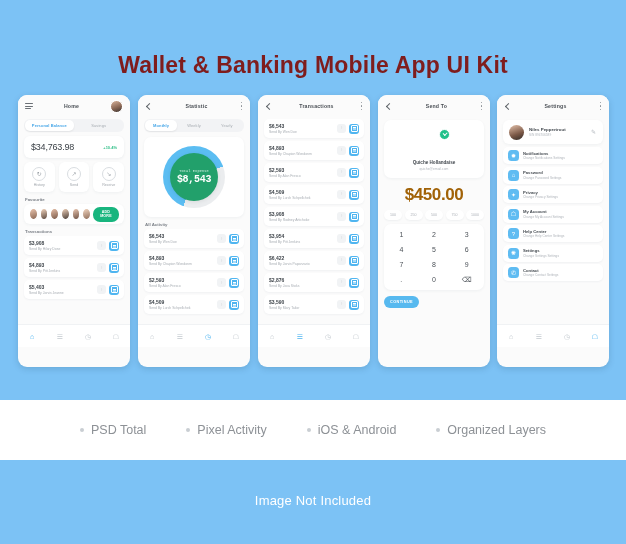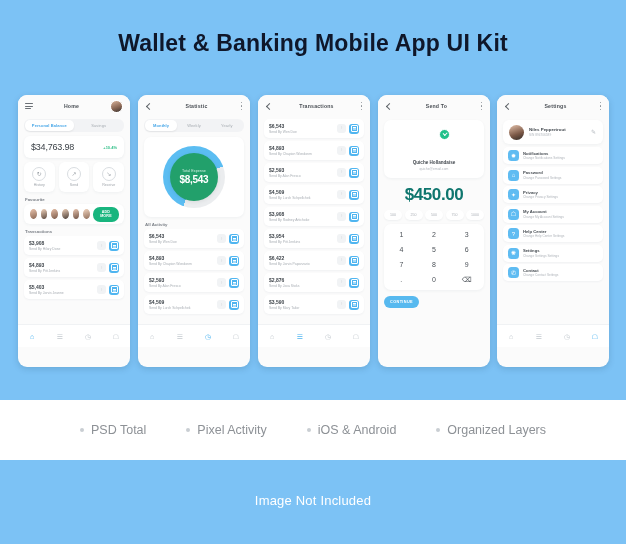--- a/index.html
+++ b/index.html
@@ -9,22 +9,22 @@
     background:#ffffff;
   }
   .poster{position:relative;width:626px;height:544px;background:#ffffff;}
 
   
   .band-top{position:absolute;left:0;top:0;width:626px;height:400px;background:#7cc2f5;}
   .band-white{position:absolute;left:0;top:400px;width:626px;height:60px;background:#ffffff;}
   .band-bottom{position:absolute;left:0;top:460px;width:626px;height:84px;background:#7cc2f5;}
 
   .main-title{
-    position:absolute;left:0;top:30px;width:626px;text-align:center;
-    color:#0f172a;font-size:23px;font-weight:bold;letter-spacing:.2px;
+    position:absolute;left:0;top:52px;width:626px;text-align:center;
+    color:#7f1d1d;font-size:23px;font-weight:bold;letter-spacing:.2px;
   }
   .not-included{
     position:absolute;left:0;top:493px;width:626px;text-align:center;
     color:#ffffff;font-size:13px;letter-spacing:.2px;
   }
 
   
   .features{
     position:absolute;left:0;top:423px;width:626px;
     display:flex;justify-content:center;align-items:center;gap:40px;
@@ -142,20 +142,21 @@
     border-top:.5px solid #f0f2f4;
   }
   .nav-i{width:9px;height:9px;display:flex;align-items:center;justify-content:center;color:#c3c9cf;font-size:7px;line-height:1;}
   .nav-i.active{color:#4fb5f0;}
 
   
   .chart-card{
     margin:5px 6px 0;height:80px;background:#ffffff;border-radius:7px;
     display:flex;align-items:center;justify-content:center;
     box-shadow:0 1px 3px rgba(30,60,90,.06);
+    font-family:Liberation Mono, monospace;
   }
   .donut{position:relative;width:62px;height:62px;}
   .donut .ring{
     position:absolute;inset:0;border-radius:50%;
     background:conic-gradient(from 200deg,#5bbdf2 0deg 230deg,#ebedef 230deg 360deg);
   }
   .donut .hole{
     position:absolute;inset:7px;border-radius:50%;background:#22a06b;
     display:flex;flex-direction:column;align-items:center;justify-content:center;gap:1px;
     box-shadow:0 1px 4px rgba(0,0,0,.08);
@@ -175,21 +176,21 @@
     background:radial-gradient(circle at 50% 38%,#e9c7ad 0 32%,#c8a189 33% 50%,#ececec 51% 100%);
   }
   .pf-badge{
     position:absolute;right:-1px;top:1px;width:9px;height:9px;border-radius:50%;
     background:#22c08a;border:1.2px solid #fff;display:flex;align-items:center;justify-content:center;
   }
   .pf-badge:after{content:"";width:3px;height:1.6px;border-left:.9px solid #fff;border-bottom:.9px solid #fff;transform:rotate(-45deg);margin-bottom:1px;}
   .pf-name{font-size:4.6px;font-weight:bold;color:#454b51;}
   .pf-mail{font-size:3.4px;color:#b2b7bd;}
   .send-amount{
-    margin:7px 0 5px;text-align:center;font-size:17px;color:#0f766e;font-weight:bold;letter-spacing:-.4px;
+    margin:7px 0 5px;text-align:center;font-size:17px;color:#a16207;font-weight:bold;letter-spacing:-.4px;
   }
   .chips{margin:0 6px;display:flex;gap:2.5px;}
   .chip{
     flex:1;height:10px;background:#ffffff;border-radius:5px;
     display:flex;align-items:center;justify-content:center;
     font-size:3.6px;color:#aeb3b9;box-shadow:0 1px 2px rgba(30,60,90,.06);
   }
   .keypad{
     margin:4px 6px 0;background:#ffffff;border-radius:7px;padding:4px 2px;
     display:grid;grid-template-columns:repeat(3,1fr);gap:2px;

